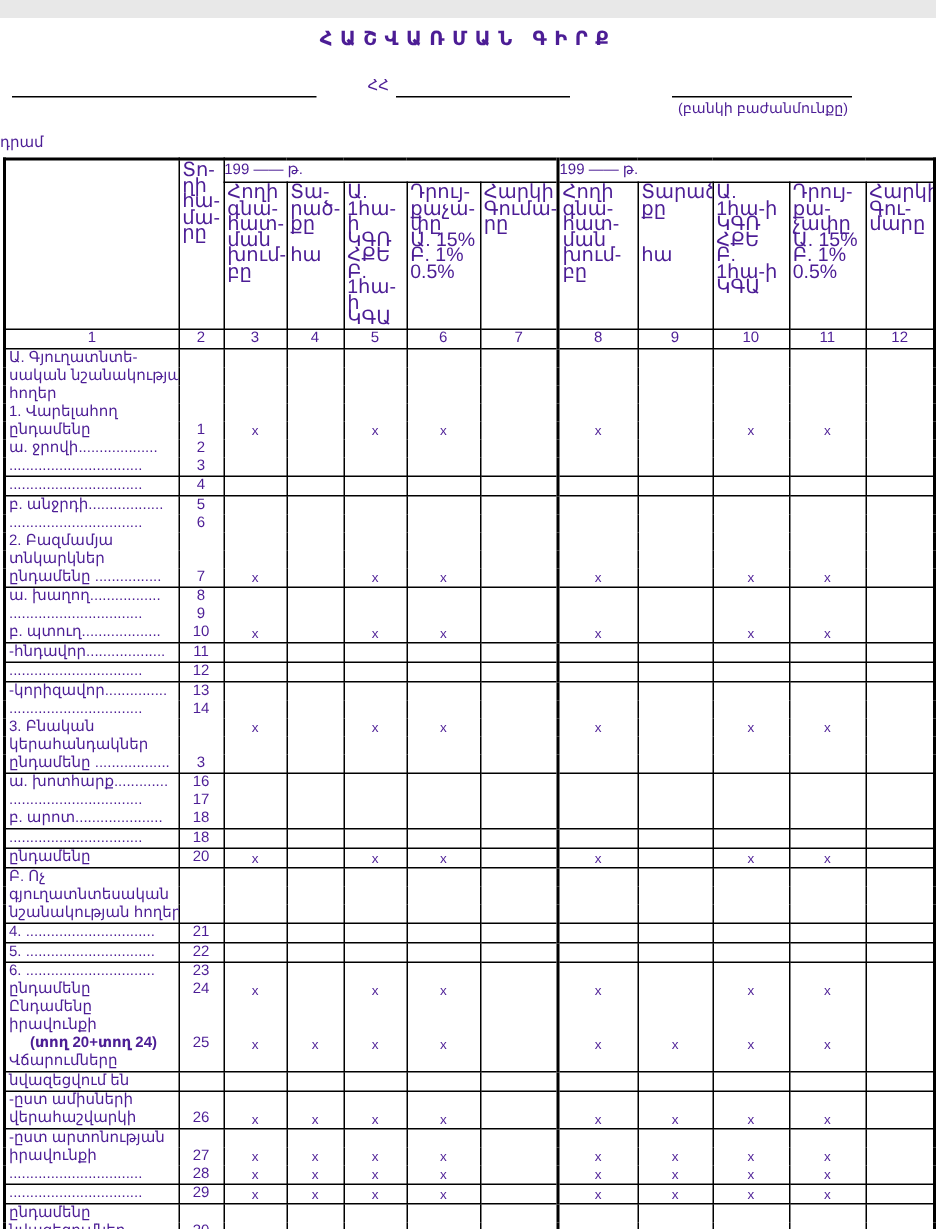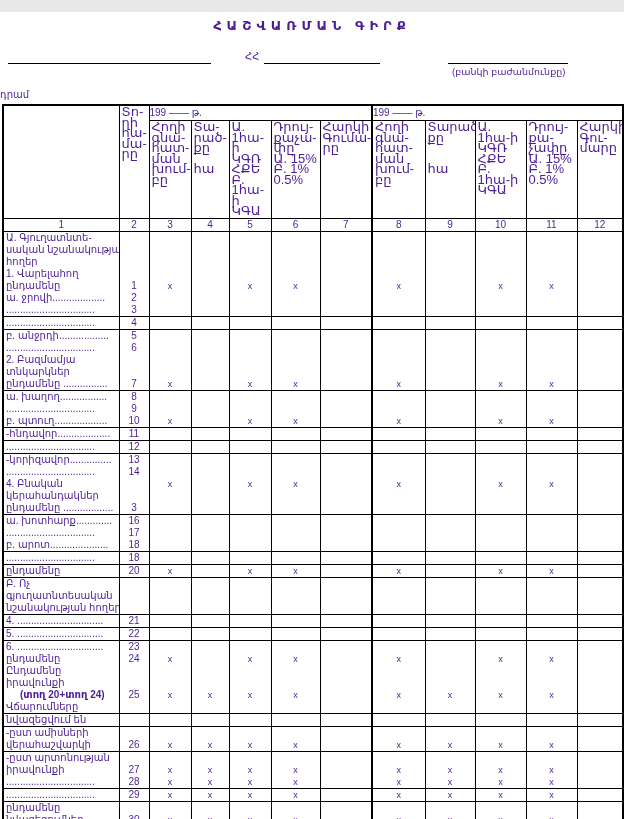--- a/index.html
+++ b/index.html
@@ -436,21 +436,21 @@
           <td class="xcell"></td>
           <td class="xcell"></td>
           <td class="xcell thick-right"></td>
           <td class="xcell"></td>
           <td class="xcell"></td>
           <td class="xcell"></td>
           <td class="xcell"></td>
           <td class="xcell"></td>
         </tr>
         <tr>
-          <td class="lbl">4. Բնական</td>
+          <td class="lbl">3. Բնական</td>
           <td class="num"></td>
           <td class="xcell">x</td>
           <td class="xcell"></td>
           <td class="xcell">x</td>
           <td class="xcell">x</td>
           <td class="xcell thick-right"></td>
           <td class="xcell">x</td>
           <td class="xcell"></td>
           <td class="xcell">x</td>
           <td class="xcell">x</td>

